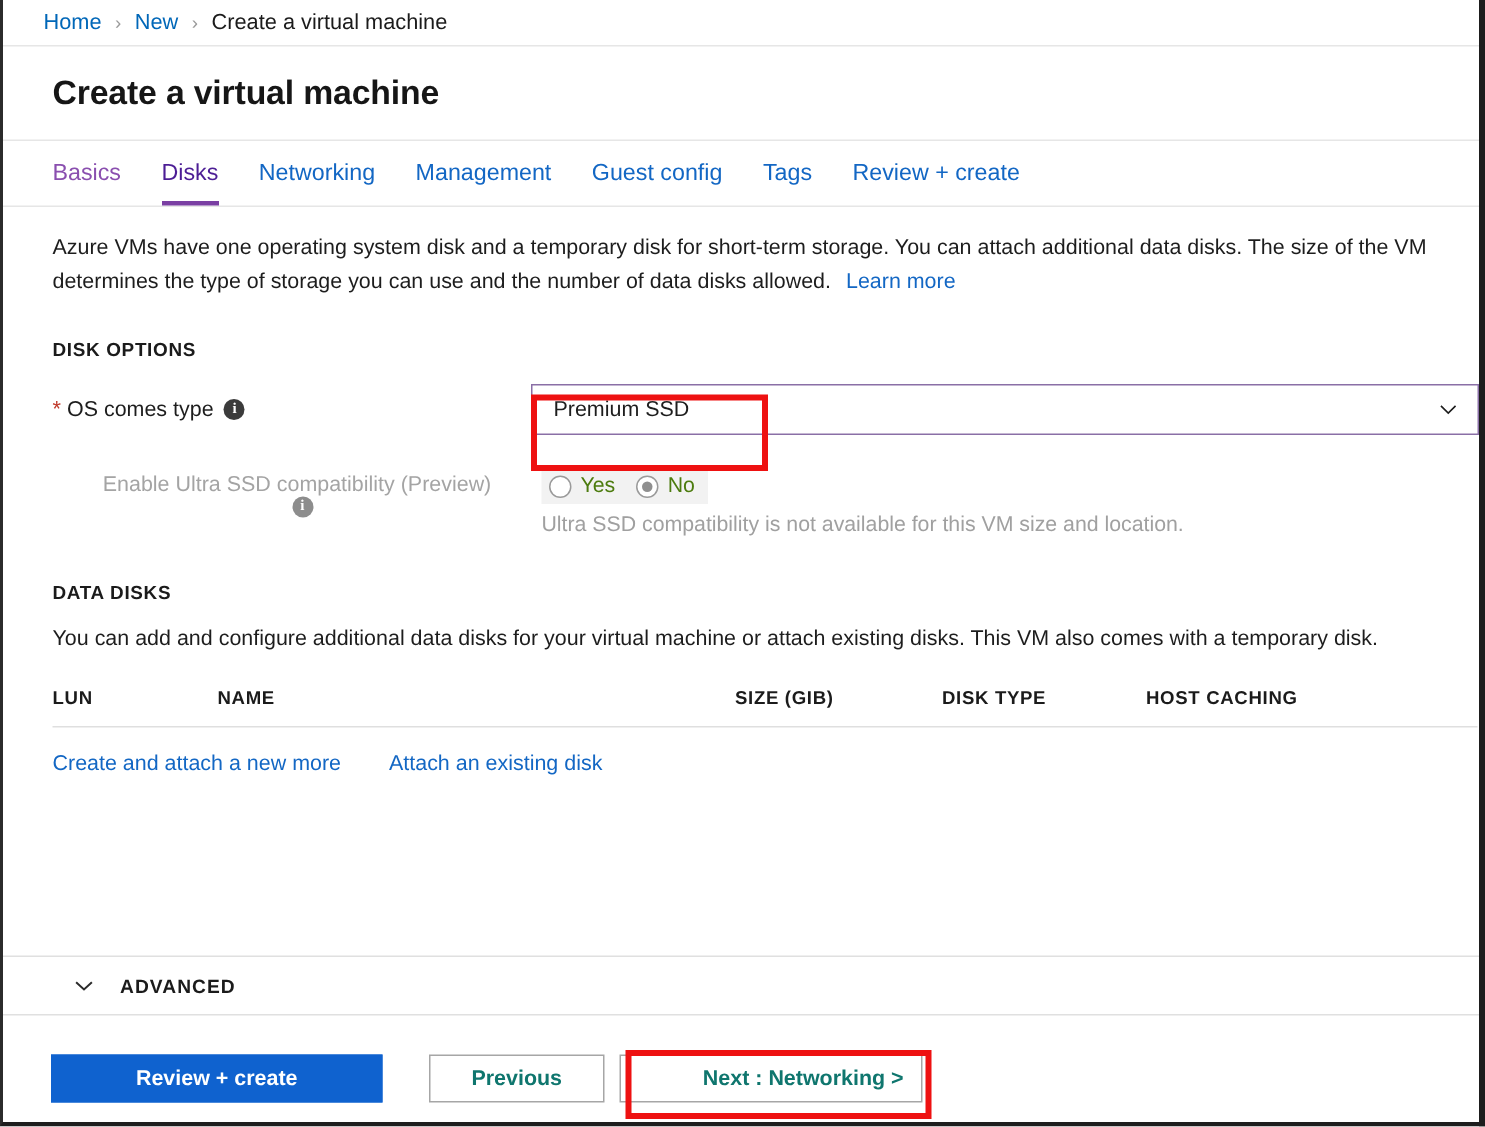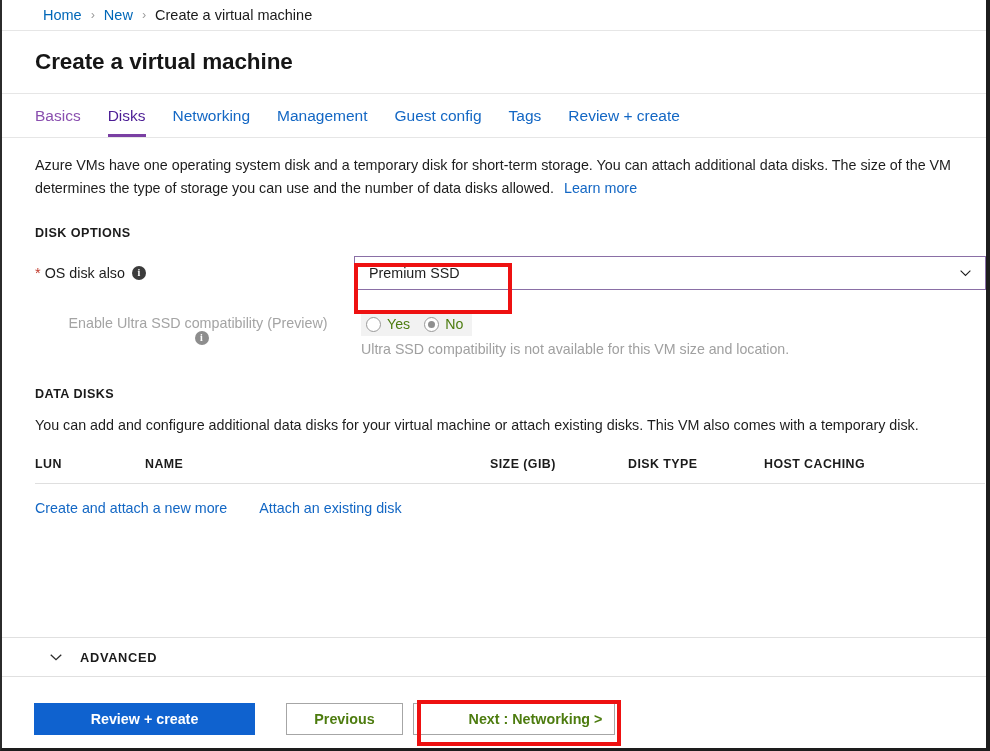--- a/index.html
+++ b/index.html
@@ -28,21 +28,21 @@
     width: 100%;
     height: 100%;
     background: #ffffff;
   }
 
   
   .breadcrumb {
     height: 30px;
     display: flex;
     align-items: center;
-    padding-left: 41px;
+    padding-left: 27px;
     font-size: 14.5px;
     color: #1b1b1b;
     border-bottom: 1px solid #e6e6e6;
     background: #ffffff;
   }
   .crumb-link {
     color: #0067b8;
     cursor: pointer;
   }
   .crumb-sep {
@@ -318,21 +318,21 @@
   .btn-primary {
     width: 221px;
     background: #0f62cf;
     color: #ffffff;
     border: 1px solid #0f62cf;
     margin-right: 31px;
   }
   .btn-secondary {
     width: 117px;
     background: #ffffff;
-    color: #4d7c0f;
+    color: #0f766e;
     border: 1px solid #a6a6a6;
     margin-right: 10px;
   }
   .btn-next { width: 202px; padding-left: 43px; }
 
   
   .annot {
     position: absolute;
     border: 4px solid #ee1111;
     pointer-events: none;
@@ -384,21 +384,21 @@
     <div class="intro">
       <span>Azure VMs have one operating system disk and a temporary disk for short-term storage. You can attach additional data disks. The size of the VM determines the type of storage you can use and the number of data disks allowed.</span>
       <span class="link" style="margin-left:6px;">Learn more</span>
     </div>
 
     <div class="section-head">DISK OPTIONS</div>
 
     <div class="form-row">
       <div class="form-label">
         <span class="req-star">*</span>
-        <span>OS disk also</span>
+        <span>OS comes type</span>
         <span class="info-icon">i</span>
       </div>
       <div class="field-area">
         <div class="select">
           <span class="select-value">Premium SSD</span>
           <span class="chev">
             <svg viewBox="0 0 16 16" width="13" height="13" aria-hidden="true">
               <path d="M2 5 L8 11 L14 5" fill="none" stroke="currentColor" stroke-width="1.3"></path>
             </svg>
           </span>

